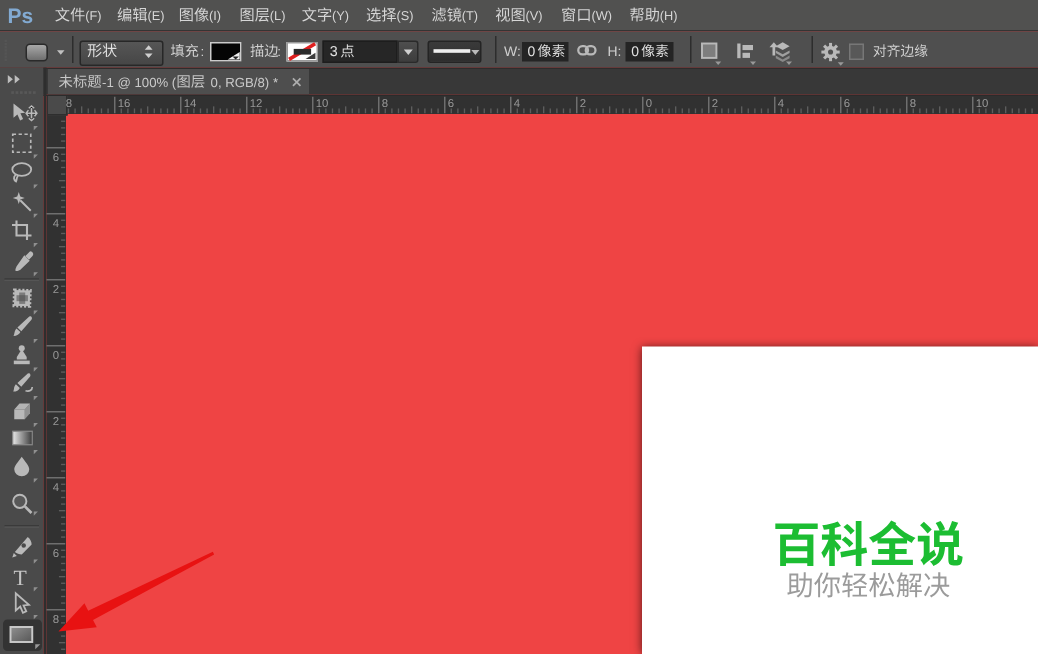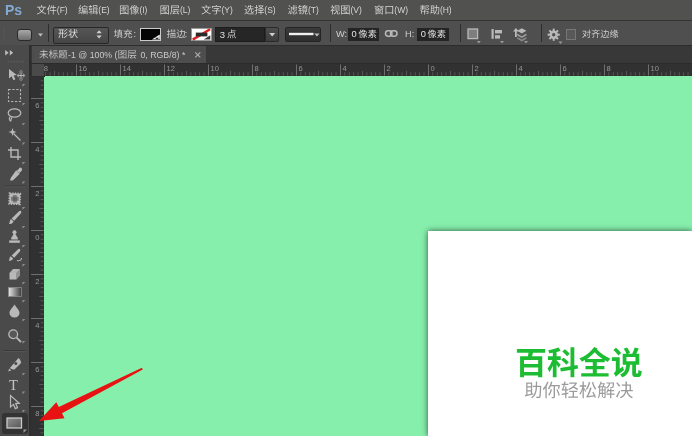--- a/index.html
+++ b/index.html
@@ -1,15 +1,15 @@
 <!DOCTYPE html>
 <html><head><meta charset="utf-8"><style>
 html,body{margin:0;padding:0;background:#282828;}
 *{box-sizing:content-box;}
-#app{position:relative;width:692px;height:436px;overflow:hidden;background:#86efac;font-family:"Liberation Sans",sans-serif;}
+#app{position:relative;width:692px;height:436px;overflow:hidden;background:#ef4444;font-family:"Liberation Sans",sans-serif;}
 </style></head><body>
 <div id="app">
 <div style="position:absolute;left:0;top:0;width:692px;height:20px;background:#515150"></div>
 <div style="position:absolute;left:0;top:20px;width:692px;height:1px;background:#343434"></div>
 <div style="position:absolute;left:0;top:21px;width:692px;height:24px;background:#4f4f4f"></div>
 <div style="position:absolute;left:0;top:45px;width:692px;height:1px;background:#2d2d2d"></div>
 <div style="position:absolute;left:0;top:46px;width:692px;height:17px;background:#383838"></div>
 <div style="position:absolute;left:32px;top:46px;width:174px;height:17px;background:#4e4e4e"></div>
 <div style="position:absolute;left:0;top:63px;width:692px;height:1px;background:#2b2b2b"></div>
 <div style="position:absolute;left:32px;top:64px;width:660px;height:11.5px;background:#313131"></div>

